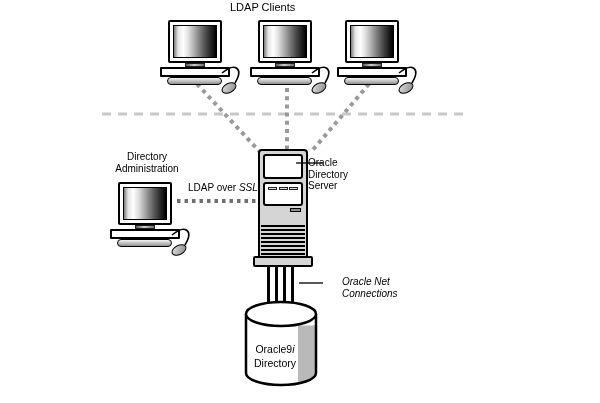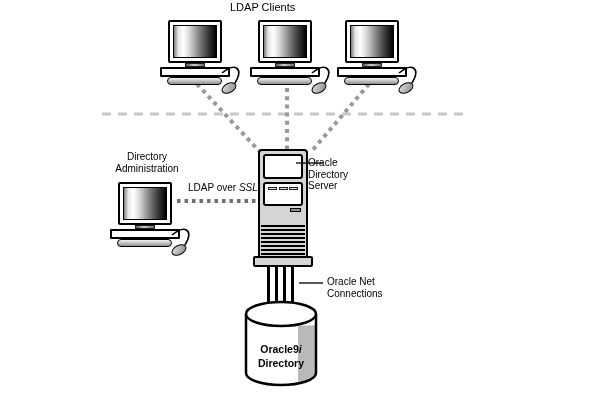--- a/index.html
+++ b/index.html
@@ -73,22 +73,22 @@
     position: absolute; left: 253px; top: 256px; width: 60px; height: 11px;
     background: #d5d5d5; border: 2px solid #000; border-radius: 2px;
   }
 
   
   .lbl { position: absolute; font-size: 10px; line-height: 11.5px; color: #000; white-space: pre-line; }
   .lbl-clients  { left: 230px; top: 2px;  width: 120px; font-size: 11px; }
   .lbl-admin    { left: 100px; top: 151px; width: 94px; text-align: center; }
   .lbl-ssl      { left: 188px; top: 182px; white-space: nowrap; }
   .lbl-ods      { left: 308px; top: 157px; }
-  .lbl-onc      { left: 327px; top: 276px; }
-  .lbl-db       { left: 246px; top: 328px; width: 70px; text-align: center; line-height: 14px; font-size: 10.5px; font-weight: bold; }
+  .lbl-onc      { left: 342px; top: 276px; font-style: italic; }
+  .lbl-db       { left: 240px; top: 328px; width: 70px; text-align: center; line-height: 14px; font-size: 10.5px; }
   .lbl i { font-style: italic; }
 </style>
 </head>
 <body>
 
 <div id="canvas">
 
   <svg class="layer">
 
     <line x1="102" y1="114" x2="463" y2="114" stroke="#c7c7c7" stroke-width="3" stroke-dasharray="9 7"></line>

